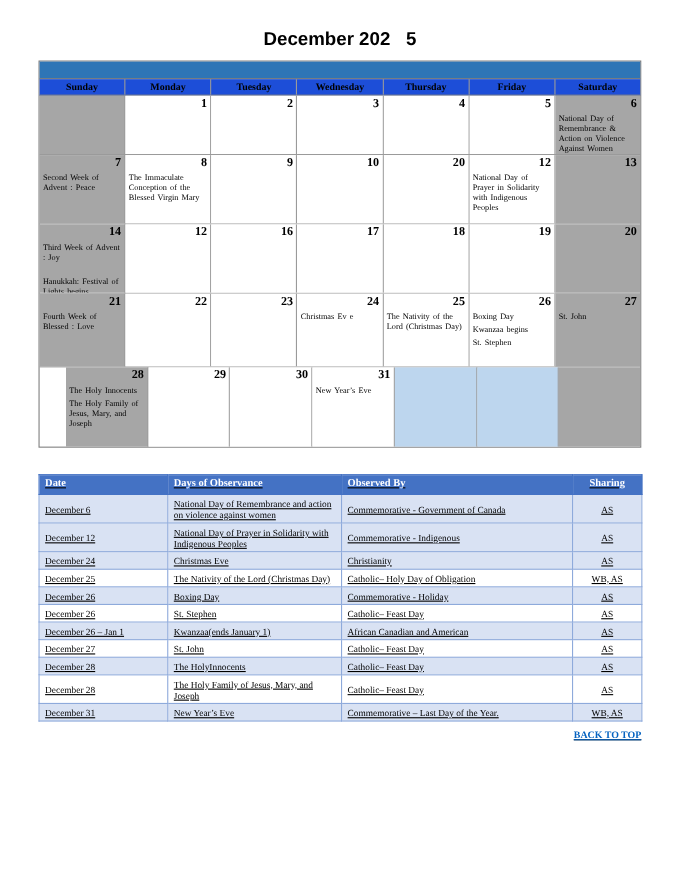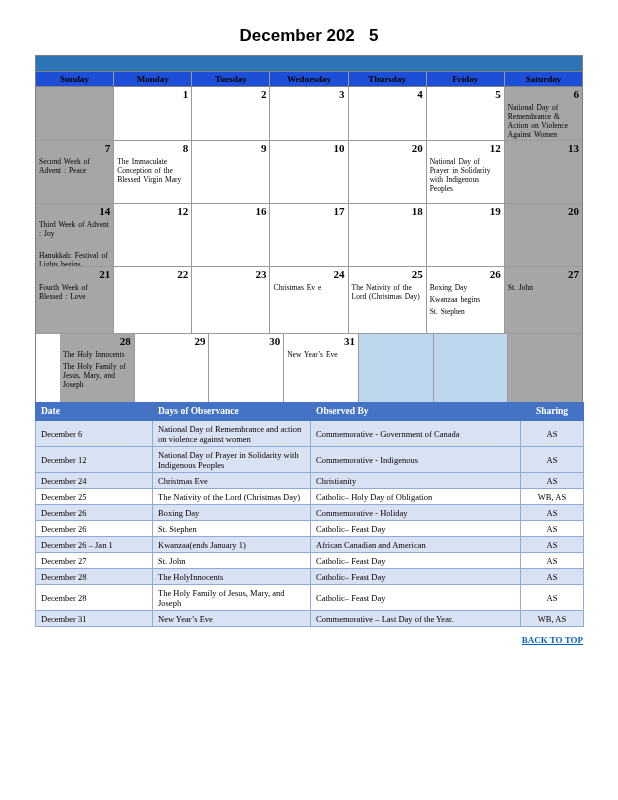--- a/index.html
+++ b/index.html
@@ -30,21 +30,21 @@
     flex:1; min-width:0; background:#fff; border-right:1px solid #9a9a9a;
     padding:1px 3px 1px 3px; overflow:hidden;
   }
   .cal-cell:last-child { border-right:none; }
   .cal-cell.bg-gray { background:#A6A6A6; }
   .cal-cell.bg-blue { background:#BDD6EE; }
   .day-number { text-align:right; font-weight:bold; font-size:11px; line-height:12px; }
   .day-event { font-size:7.5px; line-height:9px; margin-top:3px; word-spacing:1px; }
   .day-event:empty { height:7px; }
   
-  .table-wrap { position:absolute; left:35px; top:402px; width:548px; }
+  .table-wrap { position:absolute; left:35px; top:431px; width:548px;text-decoration:underline; }
   .obs-table {
     width:548px; border-collapse:collapse; table-layout:fixed;
     font-size:8.5px;
   }
   .obs-table th {
     background:#4472C4; color:#fff; font-weight:bold; font-size:9.5px;
     text-align:left; padding:3px 5px; line-height:11px;
     border:1px solid #4472C4;
   }
   .obs-table td {

